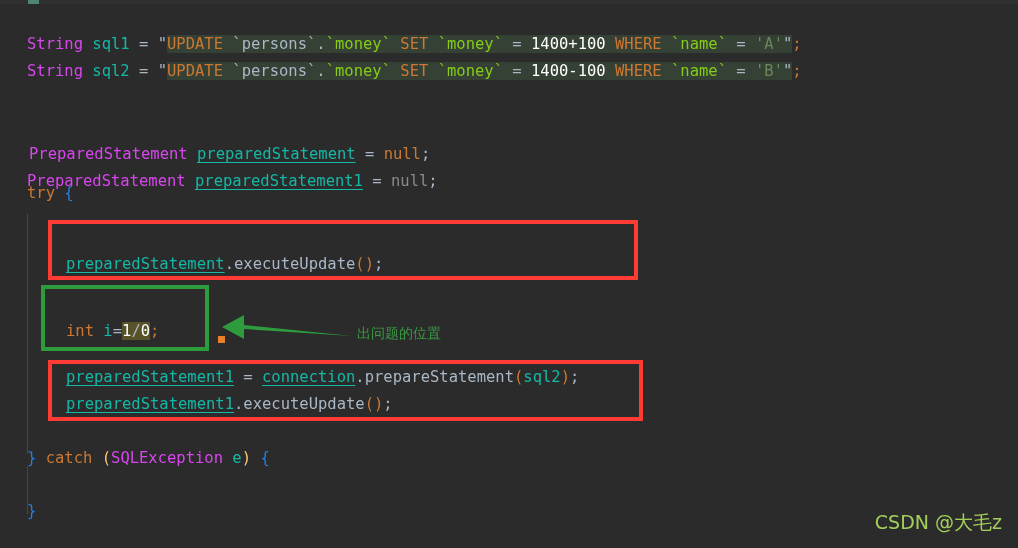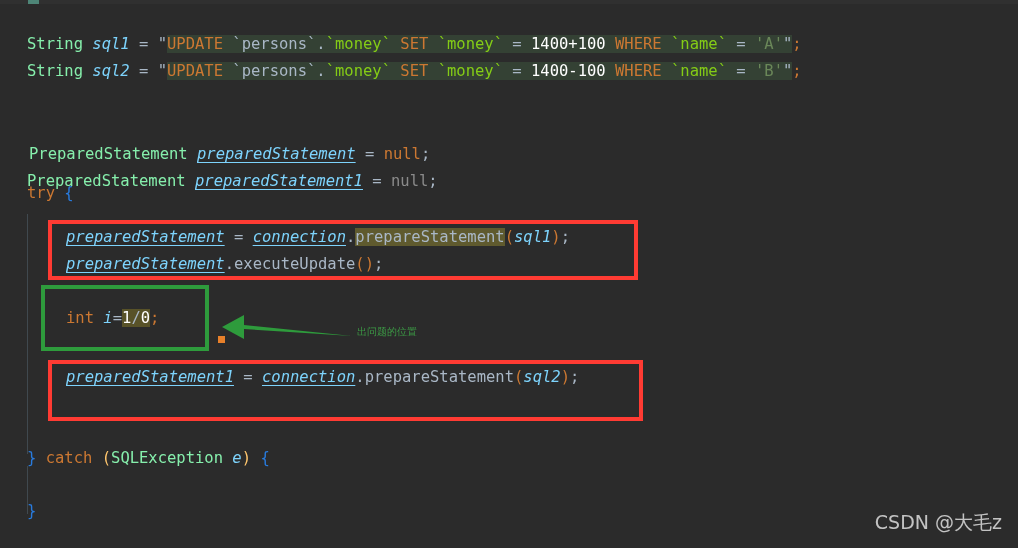--- a/index.html
+++ b/index.html
@@ -49,22 +49,22 @@
     white-space: pre;
     font-size: 15.5px;
     line-height: 27px;
     letter-spacing: 0px;
     color: #a9b7c6;
   }
   .ind1 { padding-left: 27px; }
   .ind2 { padding-left: 66px; }
 
   
-  .t-type   { color: #86efac; }
-  .t-var    { color: #7dd3fc; font-style: italic; }
+  .t-type   { color: #d946ef; }
+  .t-var    { color: #14b8a6; }
   .t-kw     { color: #cc7832; }
   .t-str    { color: #6a8759; }
   .t-num    { color: #ffffff; }
   .t-sqlkw  { color: #cc7832; }
   .t-sqlid  { color: #a9b7c6; }
   .t-sqlcol { color: #84cc16; }
   .t-brace  { color: #287bde; }
   .t-paren  { color: #cc7832; }
   .t-parenG { color: #6a8759; }
   .t-null   { color: #8a8a8a; }
@@ -99,56 +99,56 @@
     position: absolute;
     left: 218px; top: 336px;
     width: 7px; height: 7px;
     background: #e8802a;
   }
 
   .cn-note {
     position: absolute;
     left: 357px; top: 325px;
     font-family: "DejaVu Sans", "Liberation Sans", sans-serif;
-    font-size: 10px;
+    font-size: 14px;
     color: #3c9a45;
     white-space: pre;
   }
 
   
   .watermark {
     position: absolute;
     right: 16px; bottom: 12px;
     font-family: "DejaVu Sans", "Liberation Sans", sans-serif;
     font-size: 19px;
-    color: #e5e5e5;
+    color: #bef264;
     opacity: .82;
     white-space: pre;
   }
 </style>
 </head>
 <body>
 
 <div id="editor">
 
   <div class="top-strip"></div>
   <div class="top-fragment"></div>
 
   <div class="guide" style="left:27px; top:214px; height:240px;"></div>
   <div class="guide" style="left:27px; top:466px; height:48px;"></div>
 
   <div class="line ind1" style="top:31px;"><span class="t-type">String </span><span class="t-var">sql1</span><span class="t-op"> = </span><span class="t-quote">"</span><span class="t-sqlkw sqlbg">UPDATE </span><span class="t-sqlid sqlbg">`persons`</span><span class="t-punc sqlbg">.</span><span class="t-sqlcol sqlbg">`money` </span><span class="t-sqlkw sqlbg">SET </span><span class="t-sqlcol sqlbg">`money`</span><span class="t-op sqlbg"> = </span><span class="t-num sqlbg">1400+100 </span><span class="t-sqlkw sqlbg">WHERE </span><span class="t-sqlcol sqlbg">`name`</span><span class="t-op sqlbg"> = </span><span class="t-str sqlbg">'A'</span><span class="t-quote sqlbg">"</span><span class="t-kw">;</span></div>
   <div class="line ind1" style="top:58px;"><span class="t-type">String </span><span class="t-var">sql2</span><span class="t-op"> = </span><span class="t-quote">"</span><span class="t-sqlkw sqlbg">UPDATE </span><span class="t-sqlid sqlbg">`persons`</span><span class="t-punc sqlbg">.</span><span class="t-sqlcol sqlbg">`money` </span><span class="t-sqlkw sqlbg">SET </span><span class="t-sqlcol sqlbg">`money`</span><span class="t-op sqlbg"> = </span><span class="t-num sqlbg">1400-100 </span><span class="t-sqlkw sqlbg">WHERE </span><span class="t-sqlcol sqlbg">`name`</span><span class="t-op sqlbg"> = </span><span class="t-str sqlbg">'B'</span><span class="t-quote sqlbg">"</span><span class="t-kw">;</span></div>
   <div class="line ind1" style="top:141px;padding-left:29px;"><span class="t-type">PreparedStatement </span><span class="t-var u">preparedStatement</span><span class="t-op"> = </span><span class="t-kw">null</span><span class="t-punc">;</span></div>
   <div class="line ind1" style="top:168px;"><span class="t-type">PreparedStatement </span><span class="t-var u">preparedStatement1</span><span class="t-op"> = </span><span class="t-null">null</span><span class="t-punc">;</span></div>
   <div class="line ind1" style="top:180px;text-align:right;"><span class="t-kw">try</span><span class="t-op"> </span><span class="t-brace">{</span></div>
-  <div class="line ind2" style="top:224px;"><span class="t-var u">preparedStatement</span><span class="t-op"> = </span><span class="t-var u">connection</span><span class="t-punc">.</span><span class="t-method hl-olive">prepareStatement</span><span class="t-paren">(</span><span class="t-var">sql1</span><span class="t-paren">)</span><span class="t-punc">;</span></div>
   <div class="line ind2" style="top:251px;"><span class="t-var u">preparedStatement</span><span class="t-punc">.</span><span class="t-method">executeUpdate</span><span class="t-paren">()</span><span class="t-punc">;</span></div>
-  <div class="line ind2" style="top:305px;"><span class="t-kw">int</span><span class="t-op"> </span><span class="t-var">i</span><span class="t-op">=</span><span class="t-num hl-olive2">1</span><span class="t-op hl-olive2">/</span><span class="t-num hl-olive2">0</span><span class="t-kw">;</span></div>
+  <div class="line ind2" style="top:318px;"><span class="t-kw">int</span><span class="t-op"> </span><span class="t-var">i</span><span class="t-op">=</span><span class="t-num hl-olive2">1</span><span class="t-op hl-olive2">/</span><span class="t-num hl-olive2">0</span><span class="t-kw">;</span></div>
   <div class="line ind2" style="top:364px;text-align:right;"><span class="t-var u">preparedStatement1</span><span class="t-op"> = </span><span class="t-var u">connection</span><span class="t-punc">.</span><span class="t-method">prepareStatement</span><span class="t-paren">(</span><span class="t-var">sql2</span><span class="t-paren">)</span><span class="t-punc">;</span></div>
+  <div class="line ind2" style="top:391px;"><span class="t-var u">preparedStatement1</span><span class="t-punc">.</span><span class="t-method">executeUpdate</span><span class="t-paren">()</span><span class="t-punc">;</span></div>
   <div class="line ind1" style="top:445px;"><span class="t-brace">}</span><span class="t-op"> </span><span class="t-kw">catch</span><span class="t-op"> </span><span class="t-class">(</span><span class="t-type">SQLException</span><span class="t-var"> e</span><span class="t-class">)</span><span class="t-op"> </span><span class="t-brace">{</span></div>
   <div class="line ind1" style="top:498px;"><span class="t-brace">}</span></div>
 
   <div class="box box-red" style="left:48px; top:220px; width:590px; height:60px;"></div>
 
   <div class="box box-green" style="left:41px; top:285px; width:168px; height:66px;"></div>
 
   <div class="box box-red" style="left:48px; top:360px; width:595px; height:61px;"></div>
 
   <div class="arrow-wrap">

